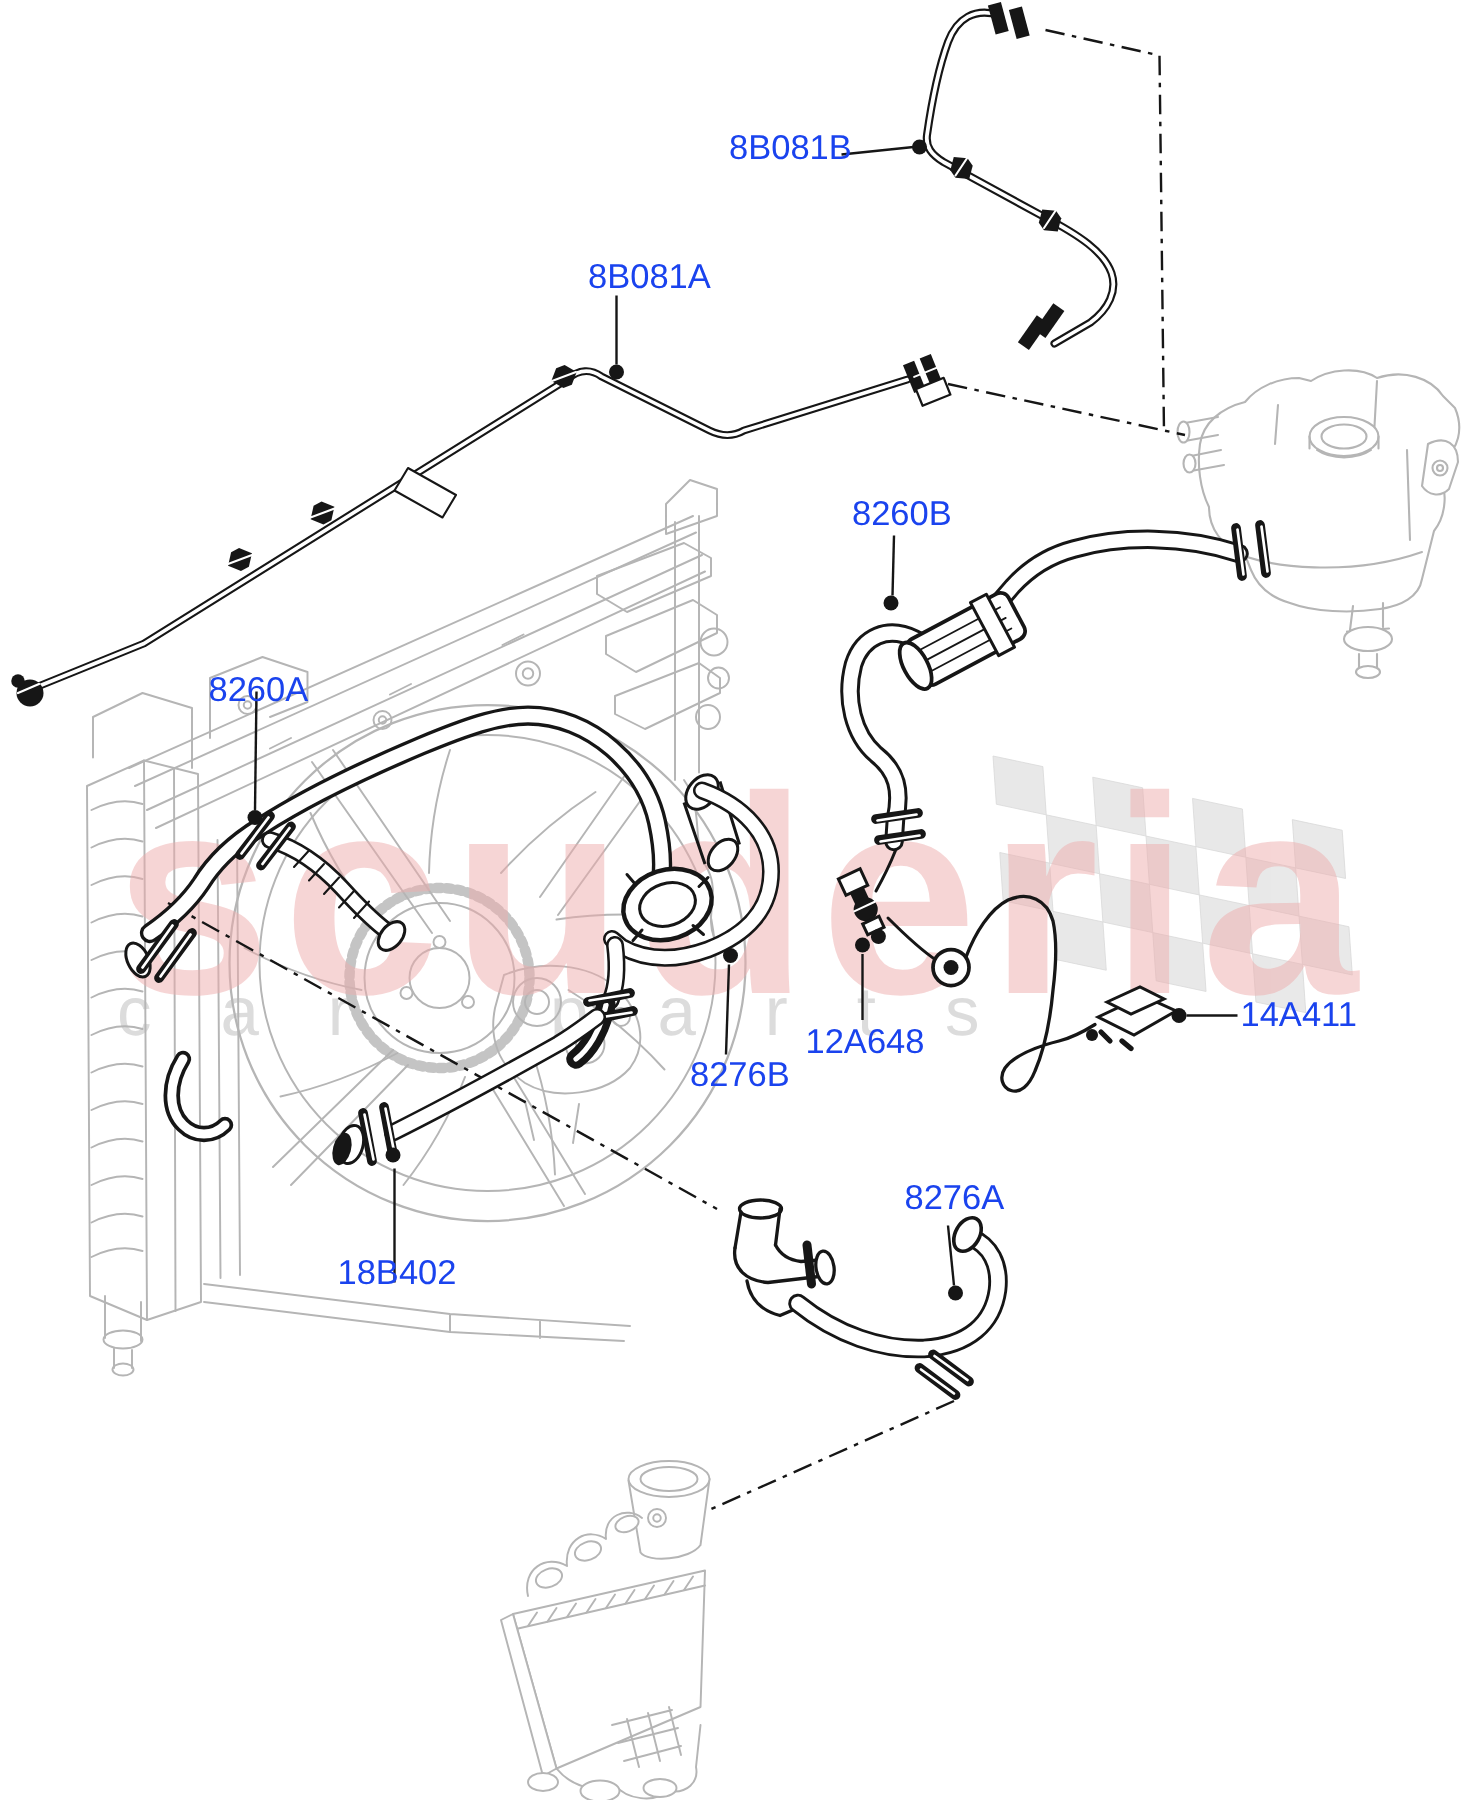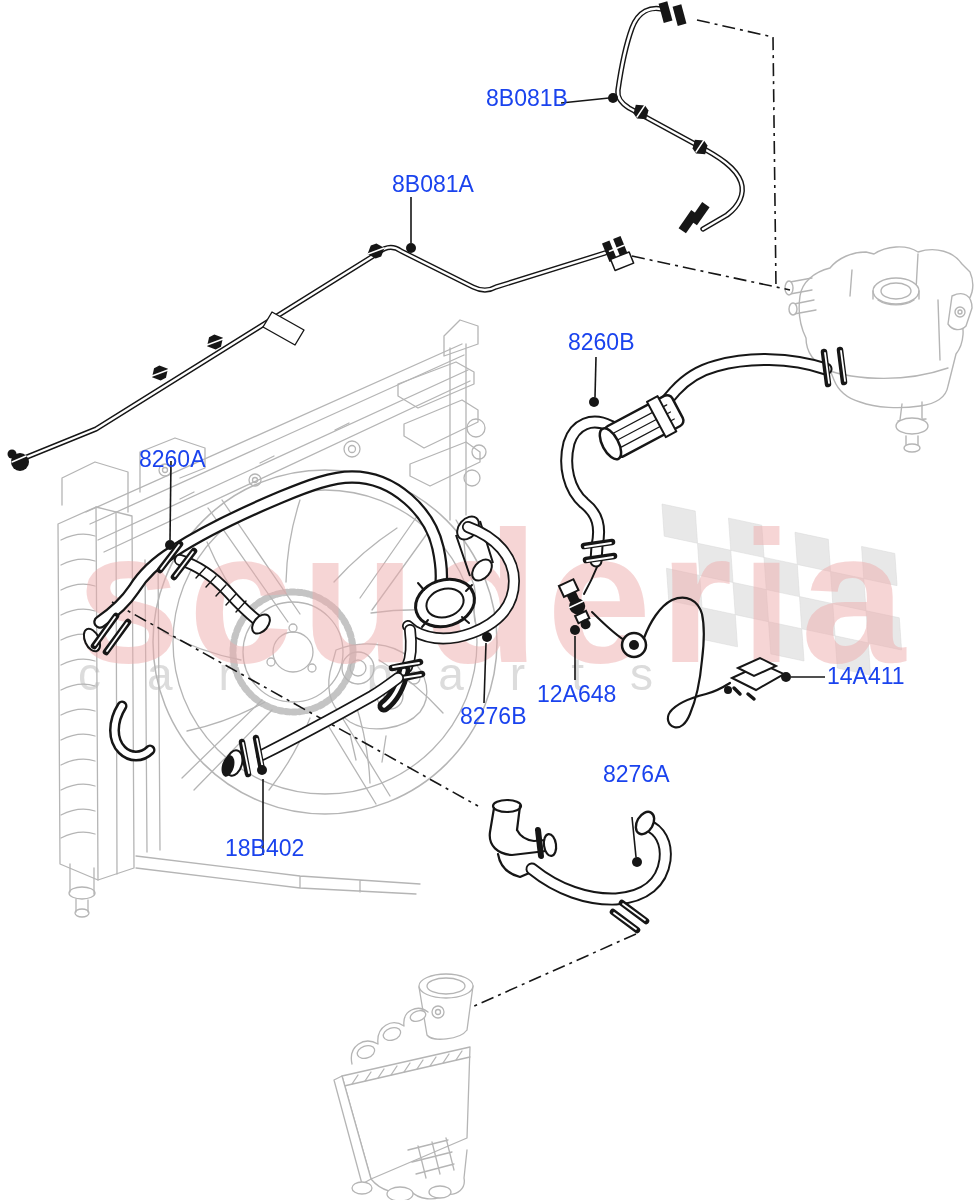--- a/index.html
+++ b/index.html
@@ -8,21 +8,21 @@
   svg{position:absolute;left:0;top:0;}
   .plabel{position:absolute;font-size:23px;line-height:24px;color:#1a43ee;
           white-space:nowrap;cursor:pointer;font-family:"Liberation Sans",sans-serif;}
   .p-8b081b{left:486px;top:86px;}
   .p-8b081a{left:392px;top:172px;}
   .p-8260b{left:568px;top:330px;}
   .p-8260a{left:139px;top:447px;}
   .p-14a411{left:827px;top:664px;}
   .p-12a648{left:537px;top:682px;}
   .p-8276b{left:460px;top:704px;}
-  .p-8276a{left:603px;top:762px;}
+  .p-8276a{left:603px;top:786px;}
   .p-18b402{left:225px;top:836px;}
 </style>
 </head>
 <body>
 
 <div class="stage">
 
 <svg width="977" height="1200" viewBox="0 0 977 1200">
 
   <g opacity="0.85" transform="translate(662,504) rotate(12) skewX(16)">

